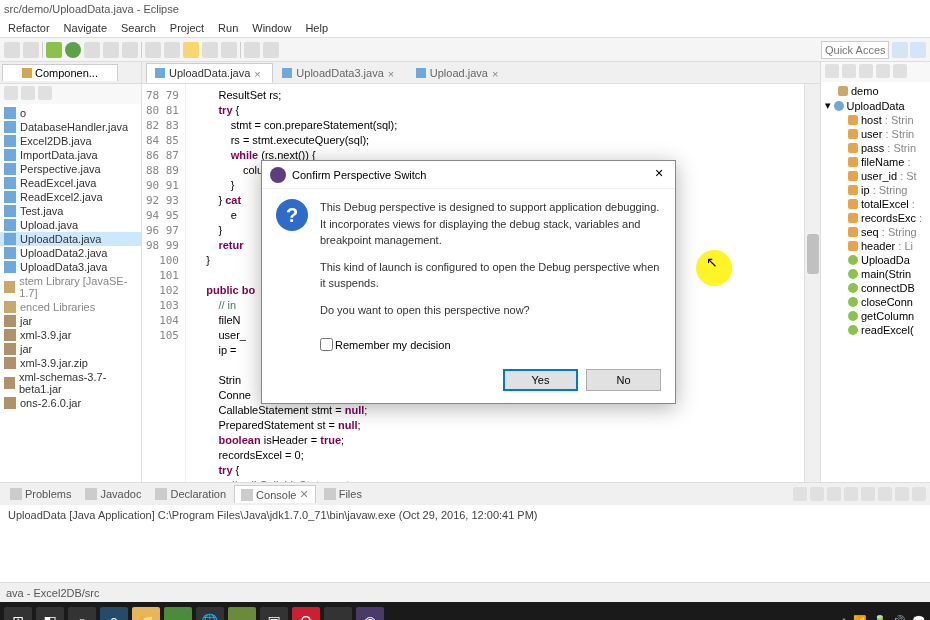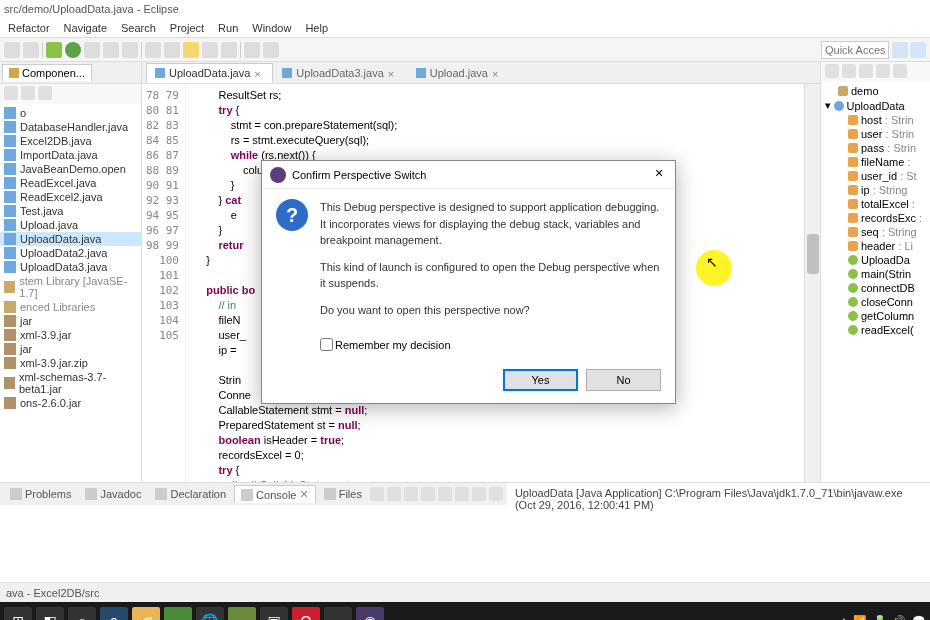--- a/index.html
+++ b/index.html
@@ -11,21 +11,21 @@
 .tool-ico { width: 16px; height: 16px; background: #ddd; border-radius: 2px; display: inline-block; }
 .tool-ico.green { background: #5da248; border-radius: 50%; }
 .tool-ico.bug { background: #8bc34a; }
 .tool-ico.yellow { background: #f5d76e; }
 .quick-access { margin-left: auto; width: 68px; height: 18px; border: 1px solid #ccc; background: #fff; padding: 0 3px; color: #888; }
 .persp-btns { display: flex; gap: 2px; }
 .persp-btns .tool-ico { background: #d4e5f7; }
 .main { display: flex; height: 420px; background: #fff; }
 .left-panel { width: 142px; border-right: 1px solid #ddd; display: flex; flex-direction: column; }
 .panel-tabs { height: 22px; background: #f0f0f0; display: flex; align-items: center; padding: 0 2px; border-bottom: 1px solid #ddd; }
-.panel-tab { padding: 2px 6px; background: #fff; border: 1px solid #ccc; border-bottom: none; font-size: 10.5px; display: flex; align-items: center; gap: 3px; }
+.panel-tab { padding: 2px 19px; background: #fff; border: 1px solid #ccc; border-bottom: none; font-size: 10.5px; display: flex; align-items: center; gap: 3px; }
 .mini-ico { width: 10px; height: 10px; display: inline-block; }
 .panel-toolbar { height: 20px; background: #f8f8f8; display: flex; gap: 3px; padding: 2px 4px; justify-content: flex-start; }
 .mini-btn { width: 14px; height: 14px; background: #e0e0e0; border-radius: 2px; }
 .file-list { flex: 1; overflow: hidden; padding: 2px 0; background: #fff; }
 .file-item { display: flex; align-items: center; gap: 4px; padding: 1px 4px; cursor: pointer; font-size: 11px; color: #333; }
 .file-item.selected { background: #cce8ff; }
 .f-ico { width: 12px; height: 12px; background: #6fa8dc; display: inline-block; }
 .f-ico.lib { background: #c9a86a; }
 .f-ico.jar { background: #b0926a; }
 .editor-area { flex: 1; display: flex; flex-direction: column; }
@@ -44,21 +44,21 @@
 .highlight-cursor { position: absolute; left: 696px; top: 250px; width: 36px; height: 36px; background: #fff200; border-radius: 50%; opacity: 0.85; z-index: 5; }
 .cursor-arrow { position: absolute; left: 706px; top: 254px; z-index: 6; font-size: 14px; }
 .right-panel { width: 110px; border-left: 1px solid #ddd; display: flex; flex-direction: column; }
 .outline-list { flex: 1; overflow: hidden; padding: 2px; font-size: 11px; }
 .out-item { display: flex; align-items: center; gap: 3px; padding: 1px 2px; }
 .o-ico { width: 10px; height: 10px; background: #8bc34a; border-radius: 50%; display: inline-block; }
 .o-ico.f { background: #e8a44a; border-radius: 2px; }
 .o-ico.c { background: #6fa8dc; border-radius: 50%; }
 .o-lbl { white-space: nowrap; overflow: hidden; flex: 1; }
 .o-type { color: #888; }
-.bottom-panel { height: 100px; border-top: 1px solid #ddd; background: #fff; display: flex; flex-direction: row; }
+.bottom-panel { height: 100px; border-top: 1px solid #ddd; background: #fff; display: flex; flex-direction: column; }
 .bottom-tabs { height: 22px; background: #f0f0f0; display: flex; align-items: center; padding: 0 4px; gap: 2px; }
 .btm-tab { padding: 2px 6px; color: #555; display: flex; align-items: center; gap: 3px; }
 .btm-tab.active { background: #fff; border: 1px solid #ccc; border-bottom: none; }
 .btm-actions { margin-left: auto; display: flex; gap: 3px; }
 .console-content { padding: 4px 8px; font-size: 11px; color: #444; }
 .statusbar { height: 20px; background: #f0f0f0; border-top: 1px solid #ddd; display: flex; align-items: center; padding: 0 6px; color: #555; }
 .taskbar { height: 38px; background: #1a1a1a; display: flex; align-items: center; padding: 0 4px; gap: 4px; }
 .task-ico { width: 28px; height: 28px; background: #333; border-radius: 2px; display: flex; align-items: center; justify-content: center; color: #fff; font-size: 14px; }
 .tray { margin-left: auto; display: flex; align-items: center; gap: 6px; color: #ccc; font-size: 12px; }
 .dialog { position: absolute; left: 261px; top: 160px; width: 415px; background: #fff; border: 1px solid #888; box-shadow: 0 4px 20px rgba(0,0,0,0.3); z-index: 101; }
@@ -142,21 +142,21 @@
         <div class="file-item">
           <span class="f-ico"></span>
           <span>Excel2DB.java</span>
         </div>
         <div class="file-item">
           <span class="f-ico"></span>
           <span>ImportData.java</span>
         </div>
         <div class="file-item">
           <span class="f-ico"></span>
-          <span>JavaBeanDemo.open</span>
+          <span>Perspective.java</span>
         </div>
         <div class="file-item">
           <span class="f-ico"></span>
           <span>ReadExcel.java</span>
         </div>
         <div class="file-item">
           <span class="f-ico"></span>
           <span>ReadExcel2.java</span>
         </div>
         <div class="file-item">

